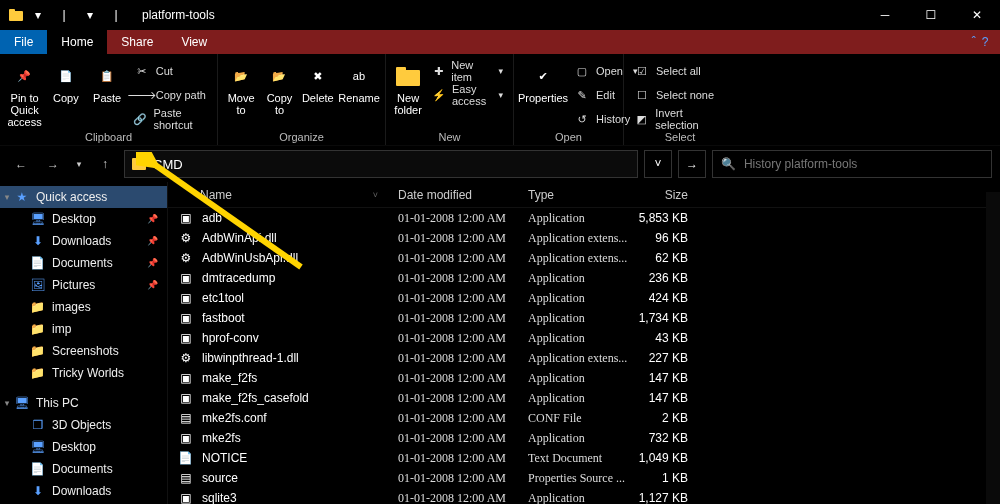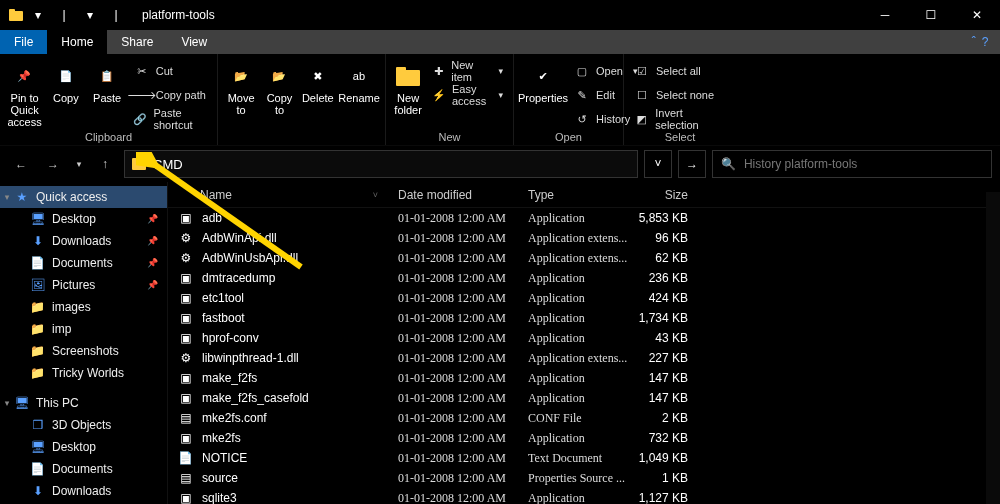--- a/index.html
+++ b/index.html
@@ -4,21 +4,21 @@
 <style>
   * { box-sizing: border-box; margin: 0; padding: 0; font-family: "Segoe UI", sans-serif; }
   body { background: #000; color: #fff; width: 1000px; height: 504px; overflow: hidden; font-size: 12px; }
   .titlebar { height: 30px; background: #000; display: flex; align-items: center; }
   .titlebar .icons { display: flex; gap: 6px; padding: 0 8px; align-items: center; }
   .titlebar .icons span { width: 16px; height: 16px; display: inline-flex; align-items: center; justify-content: center; color: #fff; }
   .titlebar .sep { color: #555; margin: 0 4px; }
   .titlebar .title { margin-left: 6px; font-size: 12px; }
   .titlebar .winbtns { margin-left: auto; display: flex; }
   .titlebar .winbtns div { width: 46px; height: 30px; display: flex; align-items: center; justify-content: center; }
-  .tabbar { height: 24px; background: #404040; display: flex; align-items: stretch; }
+  .tabbar { height: 24px; background: #7f1d1d; display: flex; align-items: stretch; }
   .tab { padding: 0 14px; display: flex; align-items: center; font-size: 12px; }
   .tab.file { background: #0063b1; color: #fff; }
   .tab.active { background: #000; }
   .tabbar .spacer { flex: 1; }
   .tabbar .help-bar { width: 40px; display: flex; align-items: center; justify-content: center; gap: 6px; }
   .ribbon { height: 92px; background: #000; display: flex; border-bottom: 1px solid #0a0a0a; }
   .rgroup { border-right: 1px solid #1a1a1a; display: flex; flex-direction: column; }
   .rgroup .body { flex: 1; display: flex; align-items: flex-start; padding: 4px 6px 0 6px; gap: 4px; }
   .rgroup .label { text-align: center; font-size: 11px; color: #bbb; padding-bottom: 2px; }
   .bigbtn { width: 46px; display: flex; flex-direction: column; align-items: center; gap: 0px; text-align: center; font-size: 11px; padding-top: 2px; }
@@ -140,20 +140,21 @@
         </div>
       <div class="bigbtn">
           <span class="ico">✖</span>
           <span>Delete</span>
         </div>
       <div class="bigbtn" style="width:40px">
           <span class="ico">ab</span>
           <span>Rename</span>
         </div>
     </div>
+    <div class="label">Organize</div>
   </div>
   <div class="rgroup" style="width:128px">
     <div class="body">
       <div class="bigbtn">
           <span class="ico">
             <svg width="28" height="24">
               <rect class="folder-ico" x="2" y="6" width="24" height="16" rx="1"></rect>
               <rect class="folder-ico" x="2" y="3" width="10" height="5" rx="1"></rect>
             </svg>
           </span>

